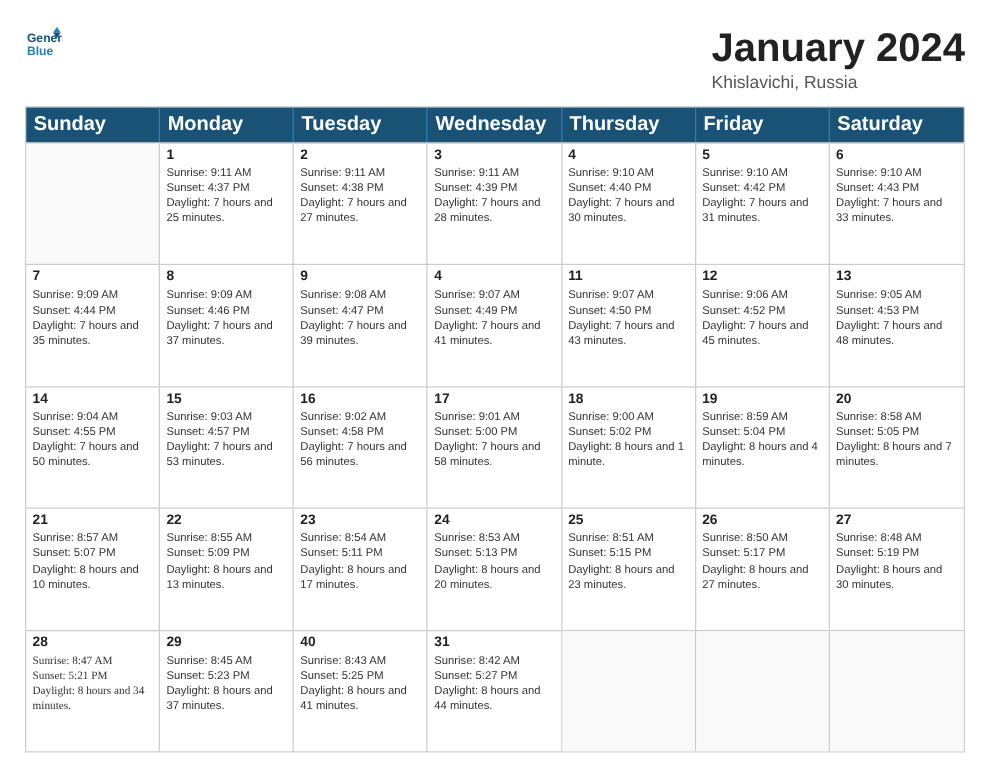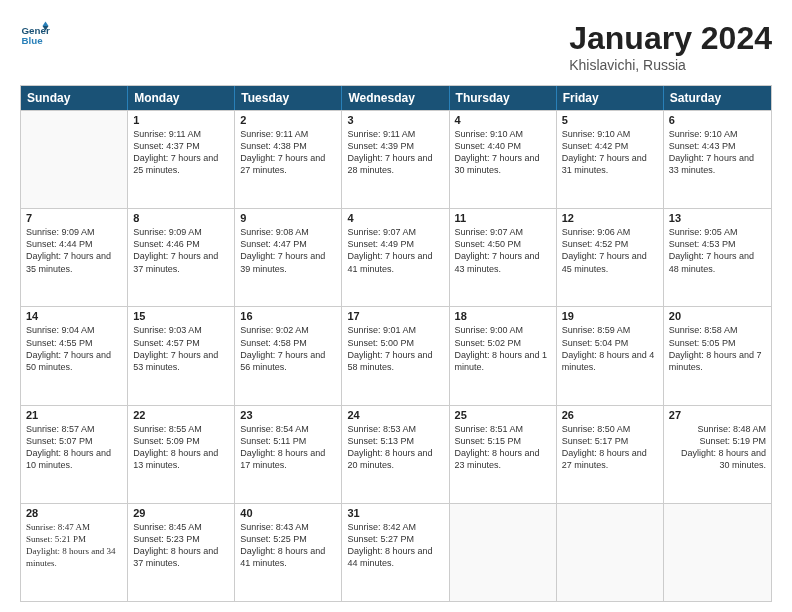--- a/index.html
+++ b/index.html
@@ -49,21 +49,21 @@
       flex-direction: column;
       border: 1px solid #ccc;
     }
     .cal-header {
       display: grid;
       grid-template-columns: repeat(7, 1fr);
       background: #1a5276;
     }
     .cal-header-cell {
       color: #fff;
-      font-size: 12px;
+      font-size: 16px;
       font-weight: bold;
       padding: 5px 6px;
       text-align: left;
       border-right: 1px solid #2980b9;
     }
     .cal-header-cell:last-child { border-right: none; }
     .cal-body {
       display: flex;
       flex-direction: column;
       flex: 1;
@@ -285,21 +285,21 @@
 Daylight: 8 hours and 23 minutes.</div>
           </div>
           <div class="cal-cell">
             <div class="day-num">26</div>
             <div class="cell-info" style="white-space: pre-line;">Sunrise: 8:50 AM
 Sunset: 5:17 PM
 Daylight: 8 hours and 27 minutes.</div>
           </div>
           <div class="cal-cell">
             <div class="day-num">27</div>
-            <div class="cell-info" style="white-space: pre-line; text-align: right;">Sunrise: 8:48 AM
+            <div class="cell-info" style="white-space: pre-line;">Sunrise: 8:48 AM
 Sunset: 5:19 PM
 Daylight: 8 hours and 30 minutes.</div>
           </div>
         </div>
         <div class="cal-row">
           <div class="cal-cell">
             <div class="day-num">28</div>
             <div class="cell-info" style="white-space: pre-line; font-family: Liberation Serif, serif;">Sunrise: 8:47 AM
 Sunset: 5:21 PM
 Daylight: 8 hours and 34 minutes.</div>

